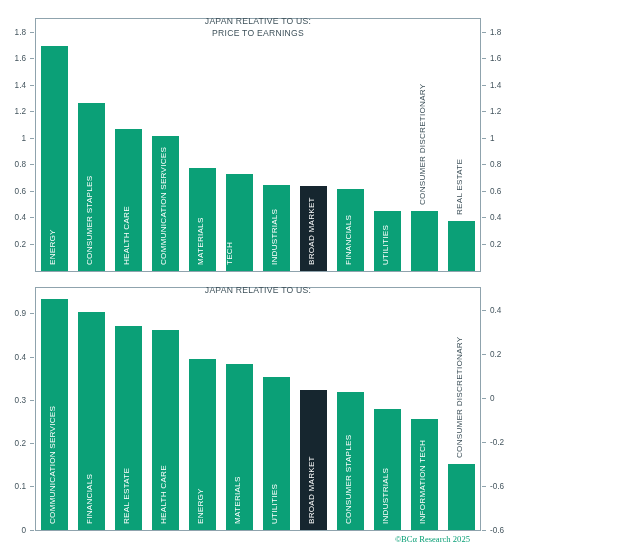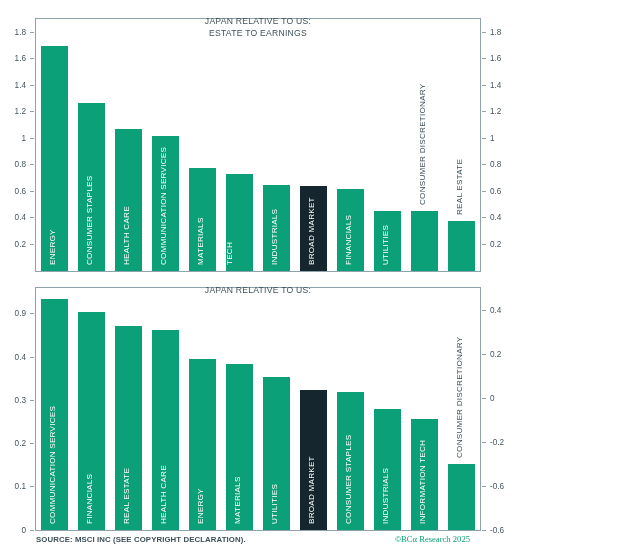--- a/index.html
+++ b/index.html
@@ -154,21 +154,21 @@
 </style>
 </head>
 <body>
 
 <div class="figure">
 
   <div class="panel" id="panel-pe">
 
     <div class="chart-title">
       <span class="ln">JAPAN RELATIVE TO US:</span>
-      <span class="ln">ESTATE TO EARNINGS</span>
+      <span class="ln">PRICE TO EARNINGS</span>
     </div>
 
     <div class="axis axis-left" id="pe-axis-left">
         <div class="tick" style="top: 22.2632px;">
           <span class="tlabel">1.8</span>
           <span class="tmark"></span>
         </div>
         <div class="tick" style="top: 48.7895px;">
           <span class="tlabel">1.6</span>
           <span class="tmark"></span>
@@ -453,19 +453,18 @@
             <div class="bar" title="CONSUMER DISCRETIONARY: 0.153" style="height: 66.1179px;"></div>
             <div class="lbl-wrap" style="bottom: 72.1179px;">
               <div class="lbl-rot outside" style="transform: rotate(-90deg) translateY(3.2px);">CONSUMER DISCRETIONARY</div>
             </div>
           </div>
         </div>
     </div>
   </div>
 
   <div class="footer">
-    <div class="source">SOURCE: MSCI INC (SEE COPYRIGHT DECLARATION).</div>
     <div class="copyright">
       <span class="sym">©</span><span>BC</span><span class="alpha">α</span><span> Research 2025</span>
     </div>
   </div>
 
 </div>
 
 </body></html>

